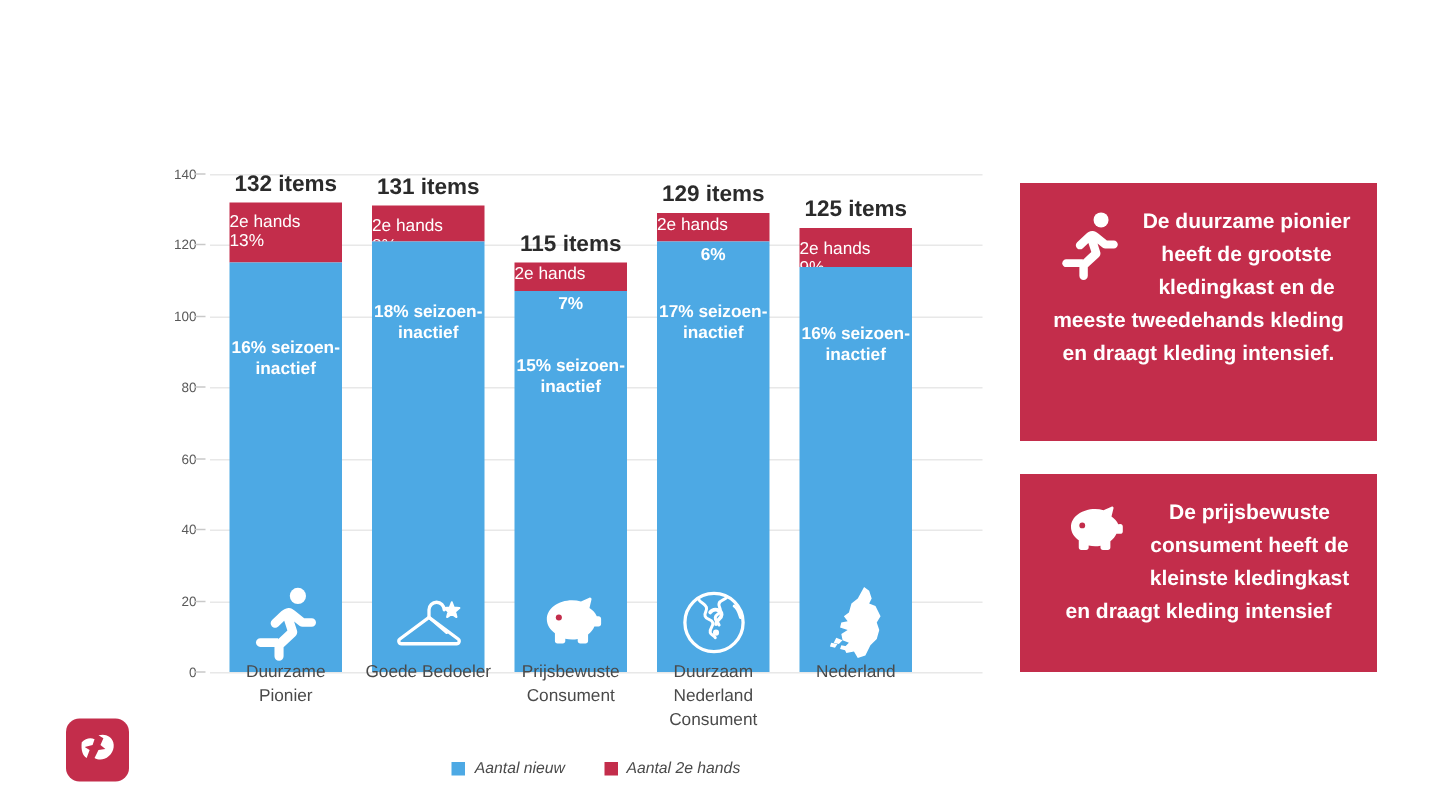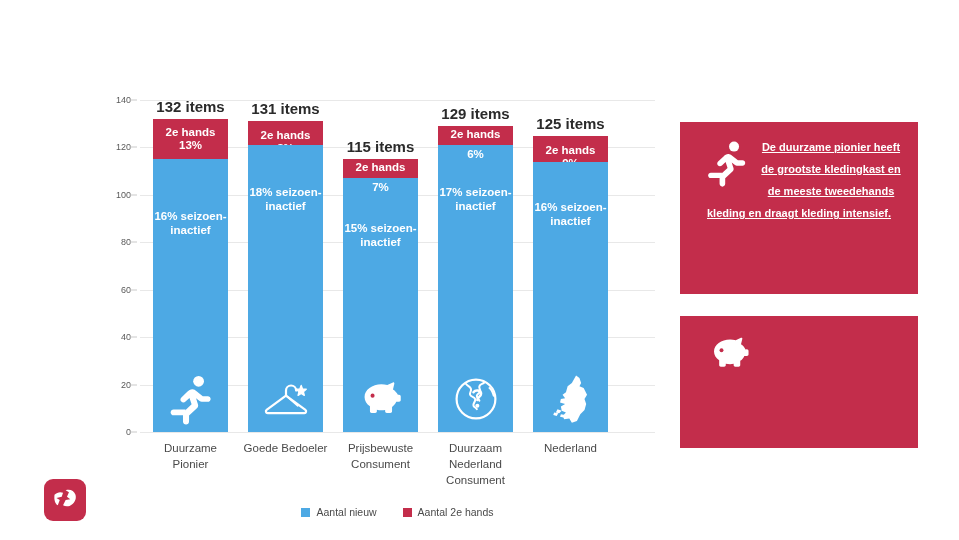--- a/index.html
+++ b/index.html
@@ -26,21 +26,21 @@
     letter-spacing: -0.2px;
     padding-left: 42px;
     white-space: nowrap;
   }
 
   
   .chart-wrap { position: absolute; left: 0; top: 88px; width: 660px; height: 450px; }
 
   .plot {
     position: absolute;
-    left: 140px; top: 12px;
+    left: 140px; top: 28px;
     width: 515px; height: 332px;
   }
   .gridline {
     position: absolute; left: 0; width: 100%;
     height: 1px; background: #e8e8e8;
   }
   .ytick {
     position: absolute;
     right: 524px;
     width: 40px;
@@ -70,24 +70,24 @@
   .seg-2h {
     position: relative;
     width: 100%;
     background: #c32d4b;
     overflow: hidden;
   }
   .seg-2h-label {
     position: absolute;
     left: 0; right: 0; top: 50%;
     transform: translateY(-50%);
-    text-align: center;
+    text-align: left;
     color: #ffffff;
     font-size: 11.5px;
-    font-weight: bold;
+    font-weight: normal;
     line-height: 13px;
     white-space: nowrap;
   }
   .seg-new-label {
     position: absolute;
     left: -4px; right: -4px;
     text-align: center;
     color: #ffffff;
     font-size: 11.5px;
     font-weight: bold;
@@ -124,20 +124,21 @@
   }
 
   .legend {
     position: absolute;
     left: 140px; top: 418px;
     width: 515px;
     display: flex;
     justify-content: center;
     gap: 26px;
     align-items: center;
+    font-style: italic;
   }
   .legend-item { display: flex; align-items: center; gap: 6px; }
   .legend-swatch { width: 9px; height: 9px; display: block; }
   .legend-text { font-size: 10.5px; color: #4a4a4a; }
 
   
   .callout {
     position: absolute;
     background: #c32d4b;
     color: #ffffff;
@@ -151,25 +152,24 @@
   }
   .callout-icon {
     float: left;
     width: 54px; height: 50px;
     margin: 2px 6px 0 4px;
     shape-outside: margin-box;
   }
   .callout-2 .callout-icon { width: 62px; height: 48px; margin: 0 4px 0 2px; }
   .callout-icon svg { width: 100%; height: 100%; display: block; }
   .callout-text {
-    font-size: 11px;
+    font-size: 14px;
     font-weight: bold;
     line-height: 22px;
     text-align: center;
-    text-decoration: underline;
   }
 
   
   .logo {
     position: absolute;
     left: 44px; top: 479px;
     width: 42px; height: 42px;
     background: #c32d4b;
     border-radius: 9px;
   }
@@ -389,20 +389,21 @@
   </div>
 
   <div class="callout callout-2">
     <div class="callout-inner">
       <div class="callout-icon">
         <svg viewBox="0 0 64 64" fill="#ffffff">
           <path d="M54 26c-1.2-2.8-3.3-5.2-6-7l1.8-7.2c0.25-1.05-0.85-1.9-1.8-1.45l-7.1 3.2c-2.3-0.65-4.8-1-7.4-1-11.8 0-21.5 7-21.5 16 0 4.7 2.7 8.9 6.9 11.7l0 6.5c0 1.2 0.95 2.15 2.15 2.15l4.5 0c1.2 0 2.15-0.95 2.15-2.15l0-1.9c1.85 0.4 3.8 0.65 5.8 0.65 1.6 0 3.2-0.15 4.7-0.45l0 1.7c0 1.2 0.95 2.15 2.15 2.15l4.5 0c1.2 0 2.15-0.95 2.15-2.15l0-5.6c2.5-1.8 4.3-4.05 5.4-6.6l3.5 0c1.2 0 2.15-0.95 2.15-2.15l0-4.5c0-1.2-0.95-2.15-2.15-2.15z"></path>
           <circle cx="22" cy="27" r="2.6" fill="#c32d4b"></circle>
         </svg>
       </div>
+      <div class="callout-text">De prijsbewuste consument heeft de kleinste kledingkast en draagt kleding intensief</div>
     </div>
   </div>
 
   <div class="logo">
     <svg viewBox="0 0 64 64">
       <path d="M16 24c4-4 9-5 13-3l-2 6-8 2 5 3-3 8c-4-2-6-8-5-16z" fill="#ffffff"></path>
       <path d="M33 17c7-2 13 1 15 7 2 7-2 14-9 17-3 1-7 1-10-1l4-8 7-1-5-4 3-7-5-3z" fill="#ffffff"></path>
     </svg>
   </div>
 

